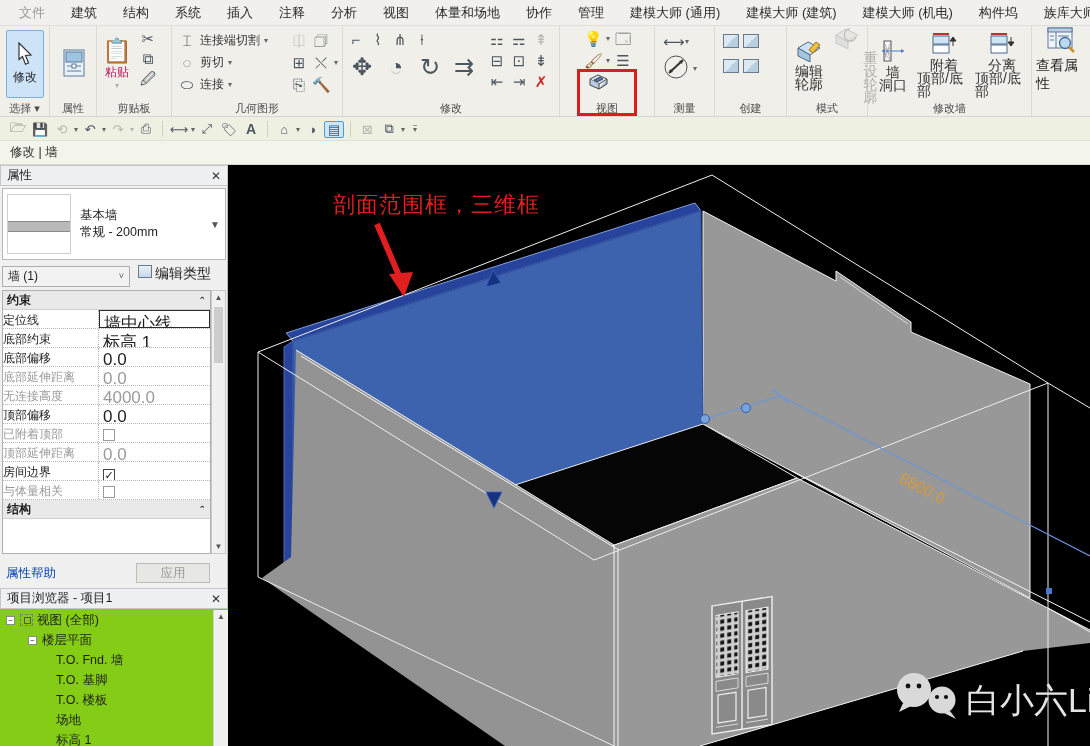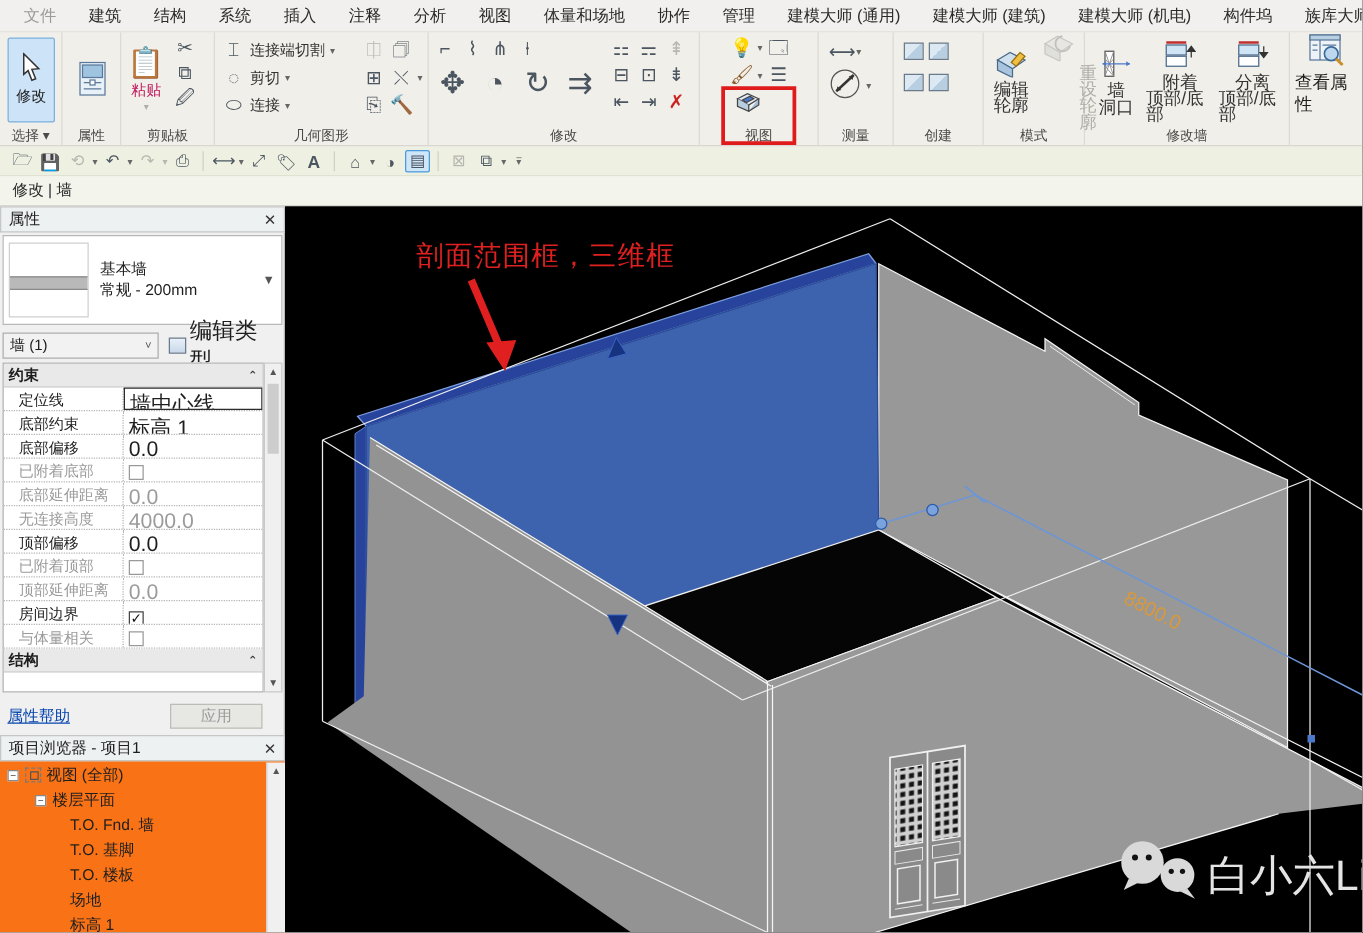--- a/index.html
+++ b/index.html
@@ -40,41 +40,41 @@
   .phead { position:absolute; left:0; width:228px; height:21px; background:#eef1f1; border:1px solid #c6c6c6; display:flex; align-items:center; padding:0 6px; font-size:12.5px; }
   .phead .x { margin-left:auto; font-size:12px; color:#333; cursor:default; }
   .typesel { position:absolute; left:2px; top:23px; width:224px; height:72px; background:#fff; border:1px solid #b8b8b8; display:flex; align-items:center; }
   .typeimg { width:64px; height:60px; margin-left:4px; background:#fff; border:1px solid #cfcfcf; position:relative; }
   .typeimg .band { position:absolute; left:0; right:0; top:26px; height:11px; background:#b9b9b9; border-top:1px solid #8a8a8a; border-bottom:1px solid #8a8a8a; }
   .typetext { margin-left:9px; font-size:12.5px; line-height:17px; }
   .typesel .arr { margin-left:auto; margin-right:5px; color:#555; font-size:10px; }
   .selrow { position:absolute; left:2px; top:99px; width:224px; height:24px; display:flex; align-items:center; gap:4px; }
   .combo { width:128px; height:21px; background:#f2f2f2; border:1px solid #adadad; display:flex; align-items:center; padding:0 5px; font-size:12px; }
   .combo .arr { margin-left:auto; font-size:9px; color:#555; }
-  .editType { height:22px; display:flex; align-items:center; gap:3px; font-size:18px; padding:0 4px; }
+  .editType { height:22px; display:flex; gap:3px; font-size:14px; padding:0 4px; }
   .etIcon { display:inline-block; width:14px; height:13px; border:1px solid #6a7a8a; background:linear-gradient(#e8f0f8,#c8d8ea); }
 
   .grid { position:absolute; left:2px; top:125px; width:209px; height:264px; background:#fff; border:1px solid #b0b0b0; overflow:hidden; }
   .sechead { height:19px; background:#e9e9e9; border-bottom:1px solid #cfcfcf; display:flex; align-items:center; padding:0 4px; font-weight:bold; font-size:12px; }
   .sechead .caret { margin-left:auto; font-size:9px; color:#333; }
   .prow { height:19px; display:flex; border-bottom:1px dotted #b5b5b5; }
-  .plabel { width:96px; padding:2px 12px 0; border-right:1px dotted #b5b5b5; font-size:12px; white-space:nowrap; overflow:hidden; }
+  .plabel { width:96px; padding:2px 0 0; border-right:1px dotted #b5b5b5; font-size:12px; white-space:nowrap; overflow:hidden; }
   .pvalue { flex:1; padding:2px 4px 0; font-size:17px; white-space:nowrap; overflow:hidden; position:relative; }
   .prow.dis .plabel, .prow.dis .pvalue { color:#9b9b9b; }
   .prow.selv .pvalue { border:1px solid #2b2b2b; padding-top:1px; }
   .cbox { display:inline-block; width:12px; height:12px; border:1px solid #9a9a9a; margin-top:1px; background:#fff; font-size:11px; line-height:11px; text-align:center; color:#111; }
   .cbox.chk { border-color:#444; }
   .cbox.chk::after { content:"✓"; }
   .vscroll { position:absolute; right:1px; top:125px; width:15px; height:264px; background:#f0f0f0; border:1px solid #c9c9c9; font-size:8px; color:#555; text-align:center; }
   .vthumb { position:absolute; left:2px; right:2px; top:16px; height:56px; background:#cdcdcd; }
   .helpbar { position:absolute; left:0; top:395px; width:228px; height:26px; display:flex; align-items:center; padding:0 6px; }
-  .helplink { color:#0645ad; text-decoration:underline; font-size:12.5px; }
+  .helplink { color:#0645ad; font-size:12.5px; }
   .applybtn { margin-left:auto; margin-right:12px; width:74px; height:20px; background:#e7e7e3; border:1px solid #bdbdb7; color:#9b9b9b; text-align:center; line-height:19px; font-size:12.5px; }
 
-  .pbpanel { position:absolute; left:0; top:423px; width:228px; height:158px; background:#f97316; }
+  .pbpanel { position:absolute; left:0; top:423px; width:228px; height:158px; background:#84cc16; }
   .pbtree { position:absolute; left:0; top:22px; width:213px; bottom:0; overflow:hidden; font-size:12.5px; }
   .trow { height:20px; display:flex; align-items:center; white-space:nowrap; }
   .expbox { display:inline-block; width:9px; height:9px; border:1px solid #8a8a8a; background:#fff; font-size:8px; line-height:7px; text-align:center; color:#333; margin-right:5px; }
   .viewsicon { display:inline-block; width:13px; height:12px; border:1px dashed #7a7a7a; margin-right:4px; position:relative; }
   .viewsicon::after { content:""; position:absolute; left:3px; top:2px; width:5px; height:5px; border:1px solid #555; }
   .pbscroll { position:absolute; right:0; top:22px; width:15px; bottom:0; background:#f0f0f0; border-left:1px solid #cfcfcf; font-size:8px; color:#555; text-align:center; }
 
   
   .viewport { position:absolute; left:228px; top:165px; width:862px; height:581px; background:#000; }
 </style>
@@ -427,24 +427,20 @@
         </div>
       <div class="prow">
           <div class="plabel">底部约束</div>
           <div class="pvalue">标高 1</div>
         </div>
       <div class="prow">
           <div class="plabel">底部偏移</div>
           <div class="pvalue">0.0</div>
         </div>
       <div class="prow dis">
-          <div class="plabel">已附着底部</div>
-          <div class="pvalue"><span class="cbox"></span></div>
-        </div>
-      <div class="prow dis">
           <div class="plabel">底部延伸距离</div>
           <div class="pvalue">0.0</div>
         </div>
       <div class="prow dis">
           <div class="plabel">无连接高度</div>
           <div class="pvalue">4000.0</div>
         </div>
       <div class="prow">
           <div class="plabel">顶部偏移</div>
           <div class="pvalue">0.0</div>

